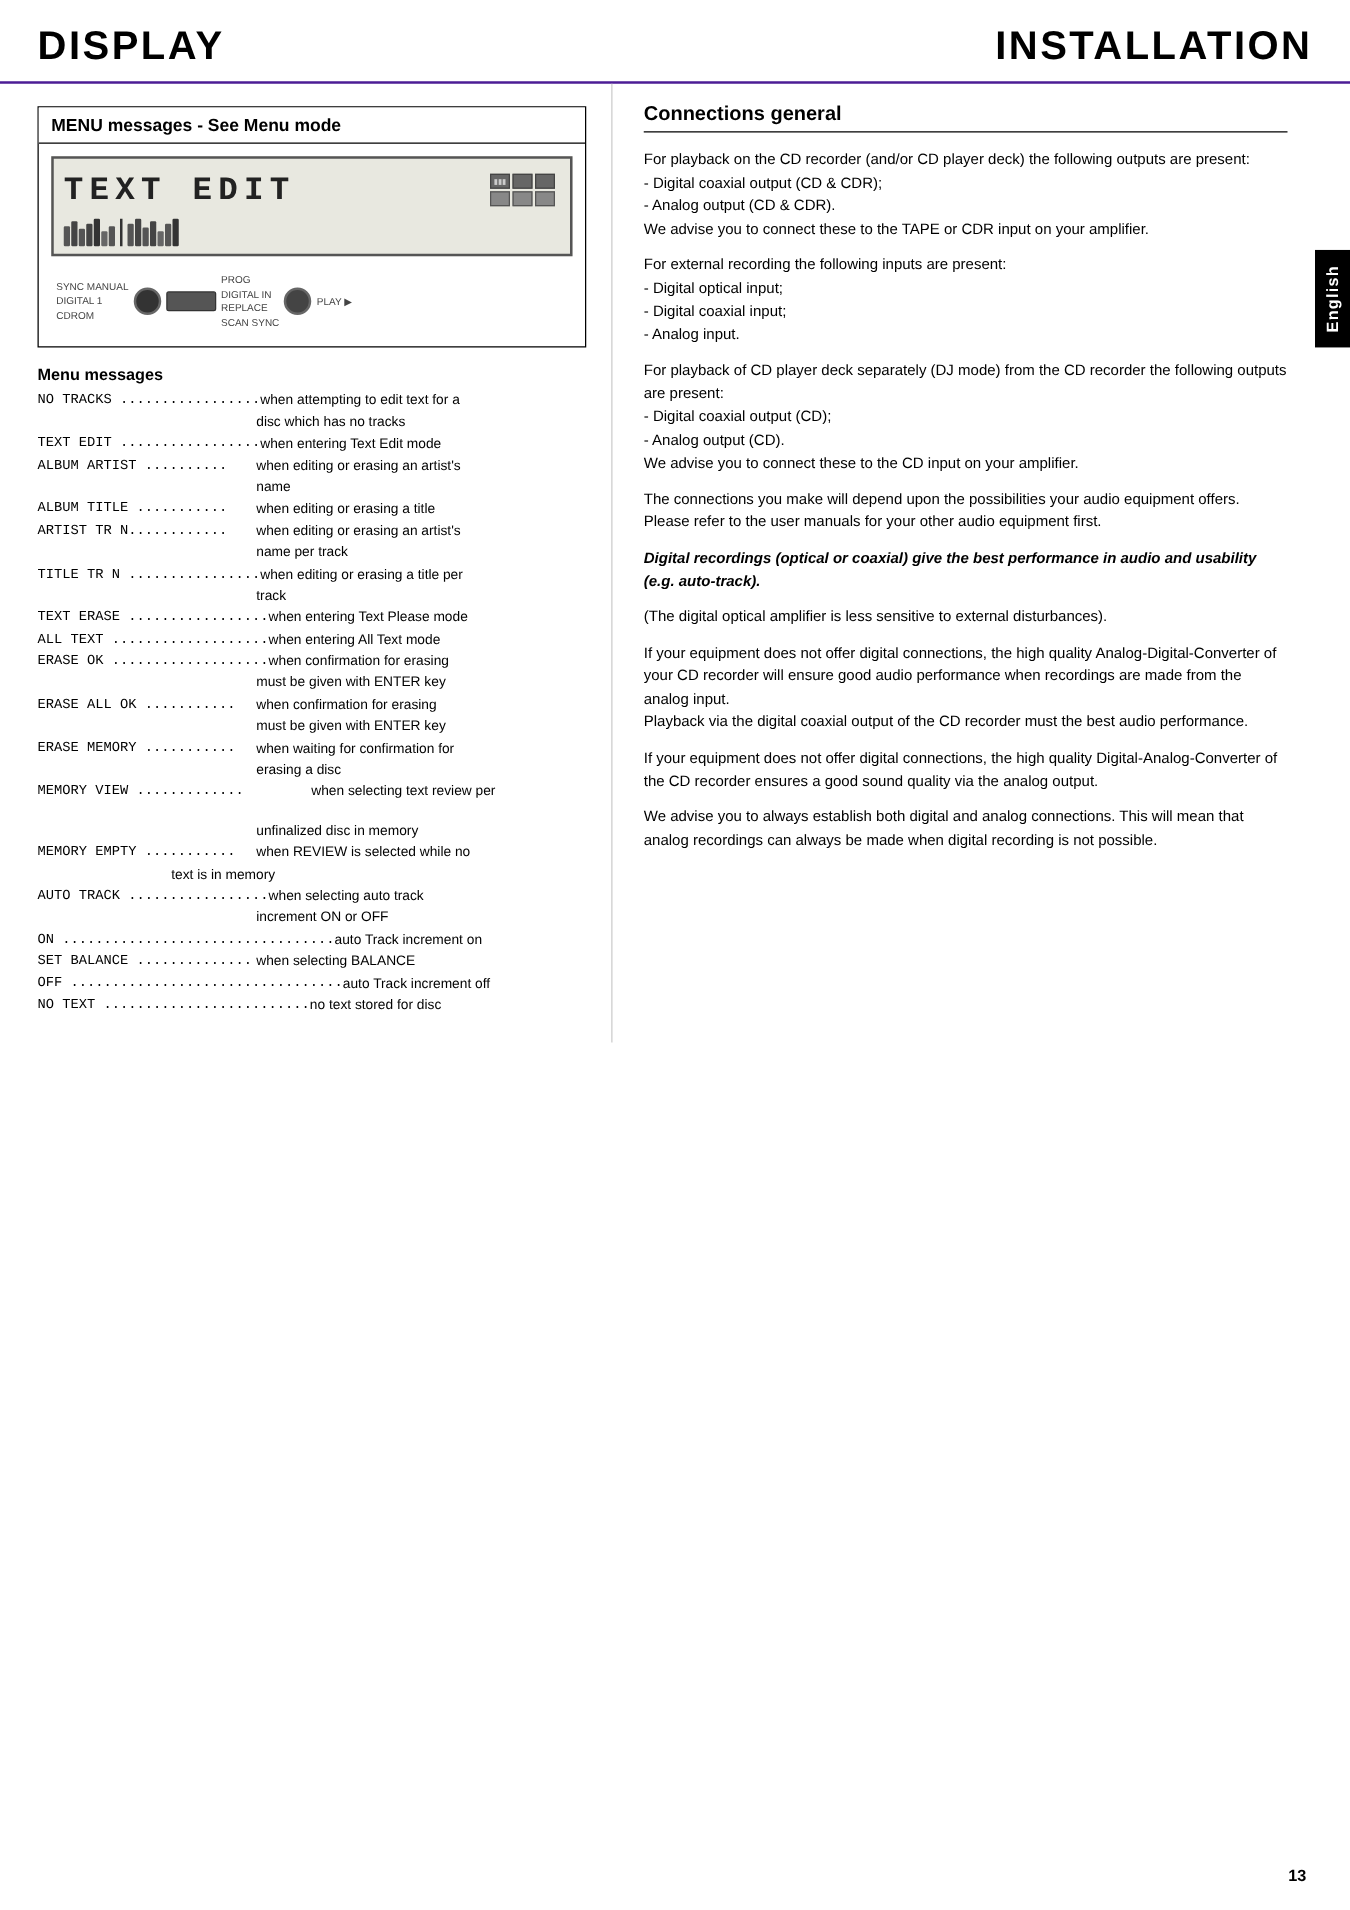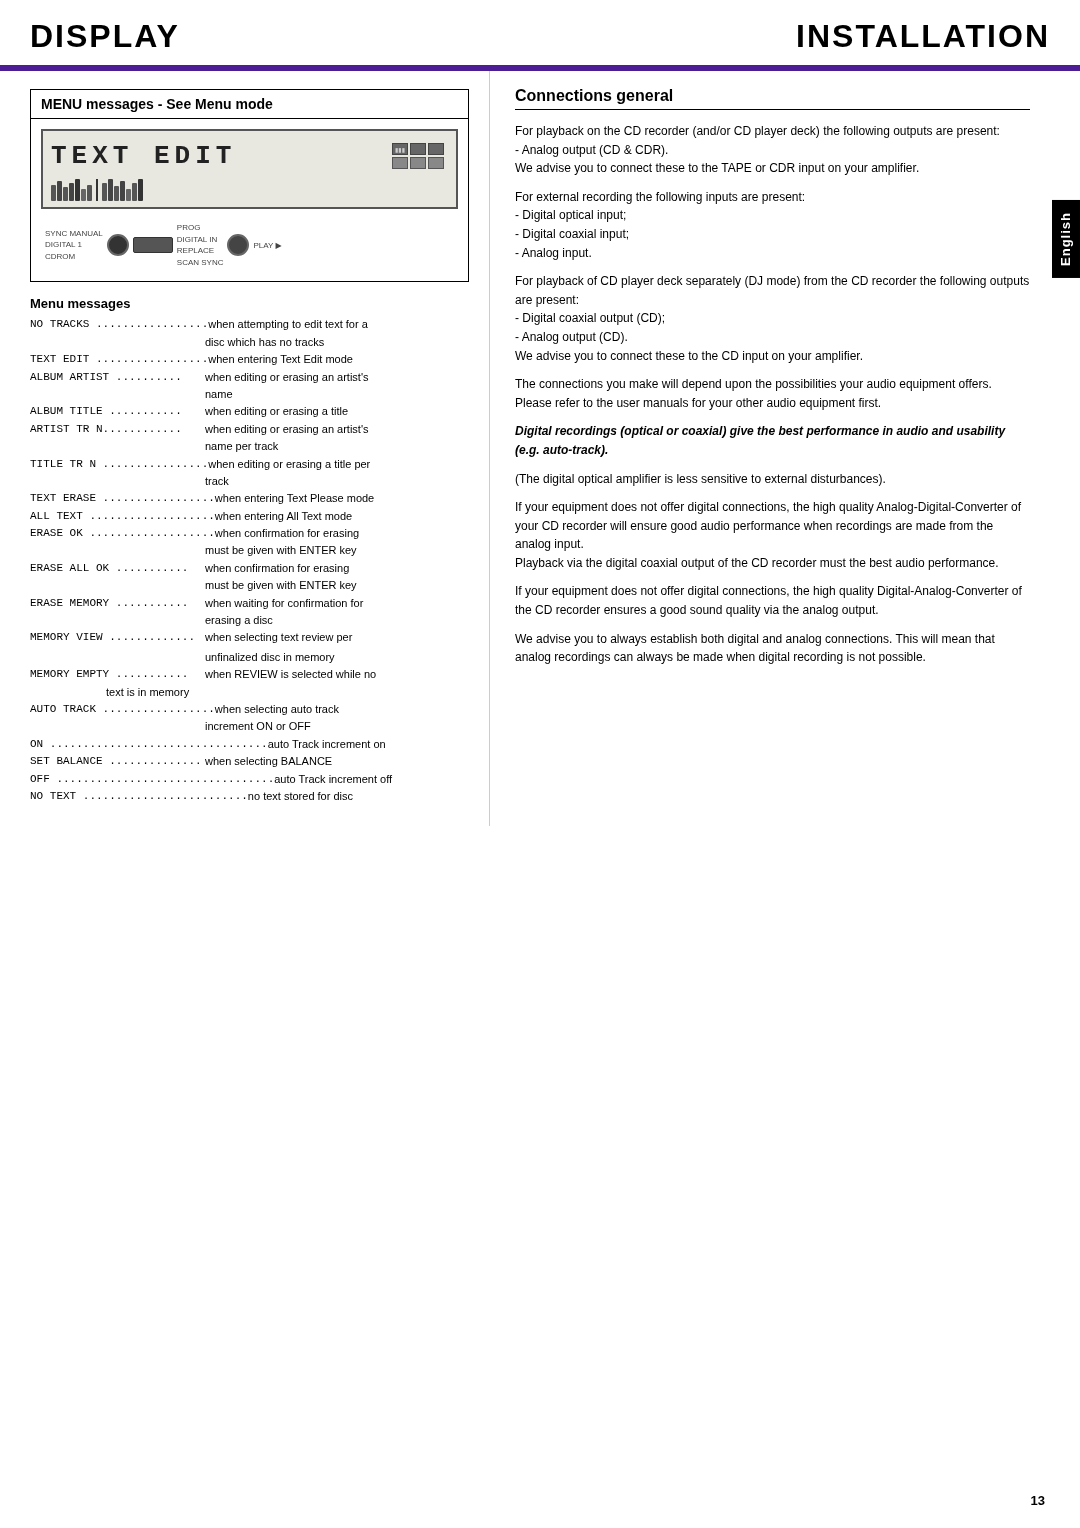--- a/index.html
+++ b/index.html
@@ -20,21 +20,21 @@
       padding: 0;
       position: relative;
     }
 
     
     .header {
       display: flex;
       justify-content: space-between;
       align-items: flex-start;
       padding: 18px 30px 10px 30px;
-      border-bottom: 6px solid #4c1d95;
+      border-bottom: 2px solid #4c1d95;
       margin-bottom: 0;
     }
 
     .header-display {
       font-size: 32px;
       font-weight: 900;
       letter-spacing: 2px;
       color: #000;
       text-transform: uppercase;
     }
@@ -283,30 +283,30 @@
             <div style="display: flex; flex-wrap: wrap; margin-bottom: 2px; line-height: 1.4;">
               <span style="font-family: &quot;Courier New&quot;, monospace; font-size: 11px; white-space: nowrap; min-width: 175px; color: rgb(0, 0, 0);">ERASE ALL OK ...........</span>
               <span style="font-size: 11px; color: rgb(0, 0, 0); line-height: 1.4; flex: 1 1 0%;">when confirmation for erasing</span>
             </div>
             <div style="display: block; margin-left: 175px; margin-bottom: 2px; font-size: 11px; line-height: 1.4; color: rgb(0, 0, 0);">must be given with ENTER key</div>
             <div style="display: flex; flex-wrap: wrap; margin-bottom: 2px; line-height: 1.4;">
               <span style="font-family: &quot;Courier New&quot;, monospace; font-size: 11px; white-space: nowrap; min-width: 175px; color: rgb(0, 0, 0);">ERASE MEMORY ...........</span>
               <span style="font-size: 11px; color: rgb(0, 0, 0); line-height: 1.4; flex: 1 1 0%;">when waiting for confirmation for</span>
             </div>
             <div style="display: block; margin-left: 175px; margin-bottom: 2px; font-size: 11px; line-height: 1.4; color: rgb(0, 0, 0);">erasing a disc</div>
-            <div style="display: flex; flex-wrap: wrap; margin-bottom: 4px; line-height: 1.4;">
+            <div style="display: flex; flex-wrap: wrap; margin-bottom: 16px; line-height: 1.4; gap: 44px;">
               <span style="font-family: &quot;Courier New&quot;, monospace; font-size: 11px; white-space: nowrap; min-width: 175px; color: rgb(0, 0, 0);">MEMORY VIEW .............</span>
               <span style="font-size: 11px; color: rgb(0, 0, 0); line-height: 1.4; flex: 1 1 0%;">when selecting text review per</span>
             </div>
             <div style="display: block; margin-left: 175px; margin-bottom: 2px; font-size: 11px; line-height: 1.4; color: rgb(0, 0, 0);">unfinalized disc in memory</div>
             <div style="display: flex; flex-wrap: wrap; margin-bottom: 2px; line-height: 1.4;">
               <span style="font-family: &quot;Courier New&quot;, monospace; font-size: 11px; white-space: nowrap; min-width: 175px; color: rgb(0, 0, 0);">MEMORY EMPTY ...........</span>
               <span style="font-size: 11px; color: rgb(0, 0, 0); line-height: 1.4; flex: 1 1 0%;">when REVIEW is selected while no</span>
             </div>
-            <div style="display: block; margin-left: 76px; margin-bottom: 2px; font-size: 11px; line-height: 1.4; color: rgb(0, 0, 0);">text is in memory</div>
+            <div style="display: block; margin-left: 107px; margin-bottom: 2px; font-size: 11px; line-height: 1.4; color: rgb(0, 0, 0);">text is in memory</div>
             <div style="display: flex; flex-wrap: wrap; margin-bottom: 2px; line-height: 1.4;">
               <span style="font-family: &quot;Courier New&quot;, monospace; font-size: 11px; white-space: nowrap; min-width: 175px; color: rgb(0, 0, 0);">AUTO TRACK .................</span>
               <span style="font-size: 11px; color: rgb(0, 0, 0); line-height: 1.4; flex: 1 1 0%;">when selecting auto track</span>
             </div>
             <div style="display: block; margin-left: 175px; margin-bottom: 2px; font-size: 11px; line-height: 1.4; color: rgb(0, 0, 0);">increment ON or OFF</div>
             <div style="display: flex; flex-wrap: wrap; margin-bottom: 2px; line-height: 1.4;">
               <span style="font-family: &quot;Courier New&quot;, monospace; font-size: 11px; white-space: nowrap; min-width: 175px; color: rgb(0, 0, 0);">ON .................................</span>
               <span style="font-size: 11px; color: rgb(0, 0, 0); line-height: 1.4; flex: 1 1 0%;">auto Track increment on</span>
             </div>
             <div style="display: flex; flex-wrap: wrap; margin-bottom: 2px; line-height: 1.4;">
@@ -324,20 +324,21 @@
           </div>
       </div>
     </div>
 
     <div class="right-col">
       <div class="connections-title">Connections general</div>
 
       <div id="connections-content">
           <div style="margin-bottom: 10px;">
             <p style="font-size: 12px; line-height: 1.55; color: rgb(0, 0, 0);">For playback on the CD recorder (and/or CD player deck) the following outputs are present:</p>
+            <p style="font-size: 12px; line-height: 1.55; color: rgb(0, 0, 0);">- Digital coaxial output (CD &amp; CDR);</p>
             <p style="font-size: 12px; line-height: 1.55; color: rgb(0, 0, 0);">- Analog output (CD &amp; CDR).</p>
             <p style="font-size: 12px; line-height: 1.55; color: rgb(0, 0, 0);">We advise you to connect these to the TAPE or CDR input on your amplifier.</p>
           </div>
           <div style="margin-bottom: 10px;">
             <p style="font-size: 12px; line-height: 1.55; color: rgb(0, 0, 0);">For external recording the following inputs are present:</p>
             <p style="font-size: 12px; line-height: 1.55; color: rgb(0, 0, 0);">- Digital optical input;</p>
             <p style="font-size: 12px; line-height: 1.55; color: rgb(0, 0, 0);">- Digital coaxial input;</p>
             <p style="font-size: 12px; line-height: 1.55; color: rgb(0, 0, 0);">- Analog input.</p>
           </div>
           <div style="margin-bottom: 10px;">

